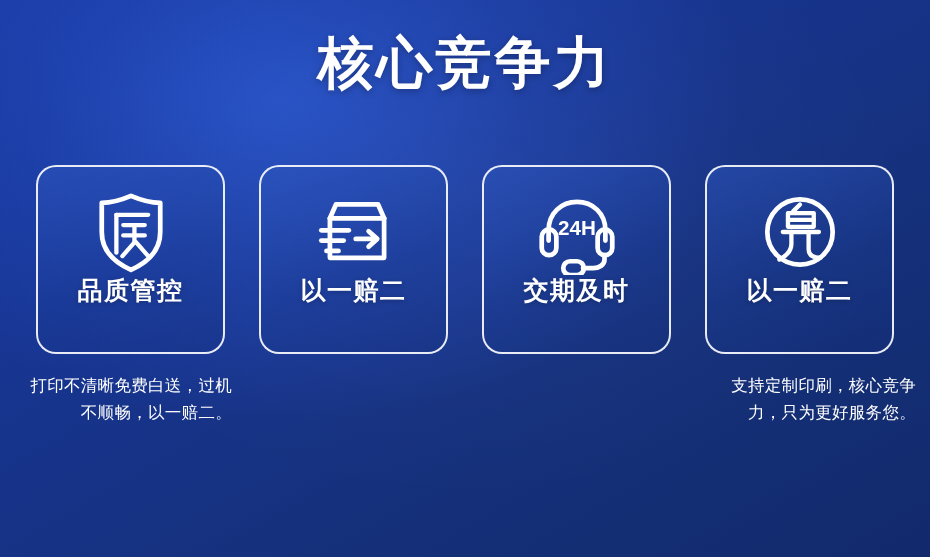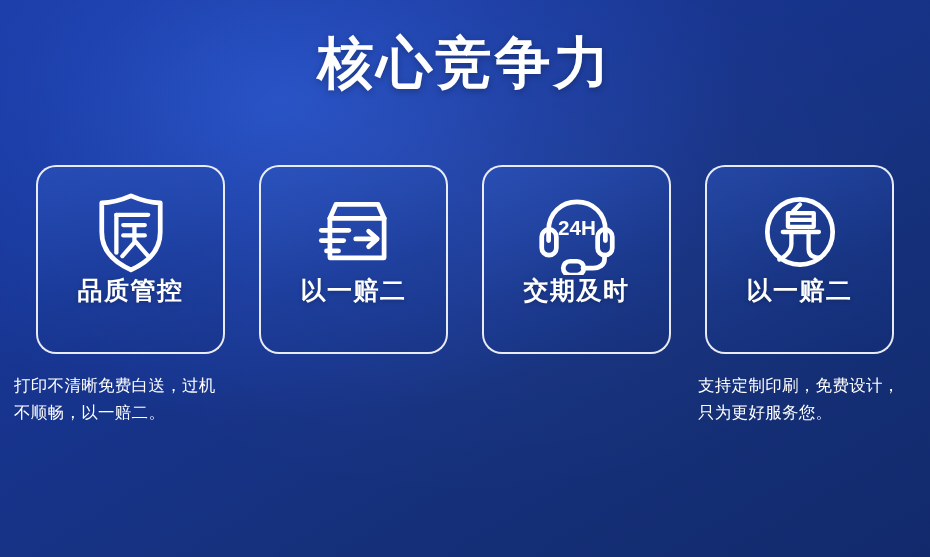--- a/index.html
+++ b/index.html
@@ -93,21 +93,21 @@
     width: 902px;
     display: flex;
     justify-content: space-between;
     z-index: 3;
   }
   .desc {
     width: 218px;
     color: #ffffff;
     font-size: 16.5px;
     line-height: 27px;
-    text-align: left;
+    text-align: right;
     letter-spacing: 0.3px;
   }
 </style>
 </head>
 <body>
 
 <div id="banner">
 
   <div class="title">核心竞争力</div>
 
@@ -167,16 +167,16 @@
         <path d="M40 50 L40 64 C40 72, 34 78, 26 82" fill="none" stroke="#ffffff" stroke-width="5" stroke-linecap="round"></path>
         <path d="M60 50 L60 70 C60 76, 64 80, 74 80" fill="none" stroke="#ffffff" stroke-width="5" stroke-linecap="round"></path>
       </svg>
       <div class="card-label">以一赔二</div>
     </div>
 
   </div>
 
   <div class="descs">
     <div class="desc">打印不清晰免费白送，过机不顺畅，以一赔二。</div>
-    <div class="desc">支持定制印刷，免费设计，只为更好服务您。</div>
+    <div class="desc">支持定制印刷，核心竞争力，只为更好服务您。</div>
   </div>
 
 </div>
 
 </body></html>

